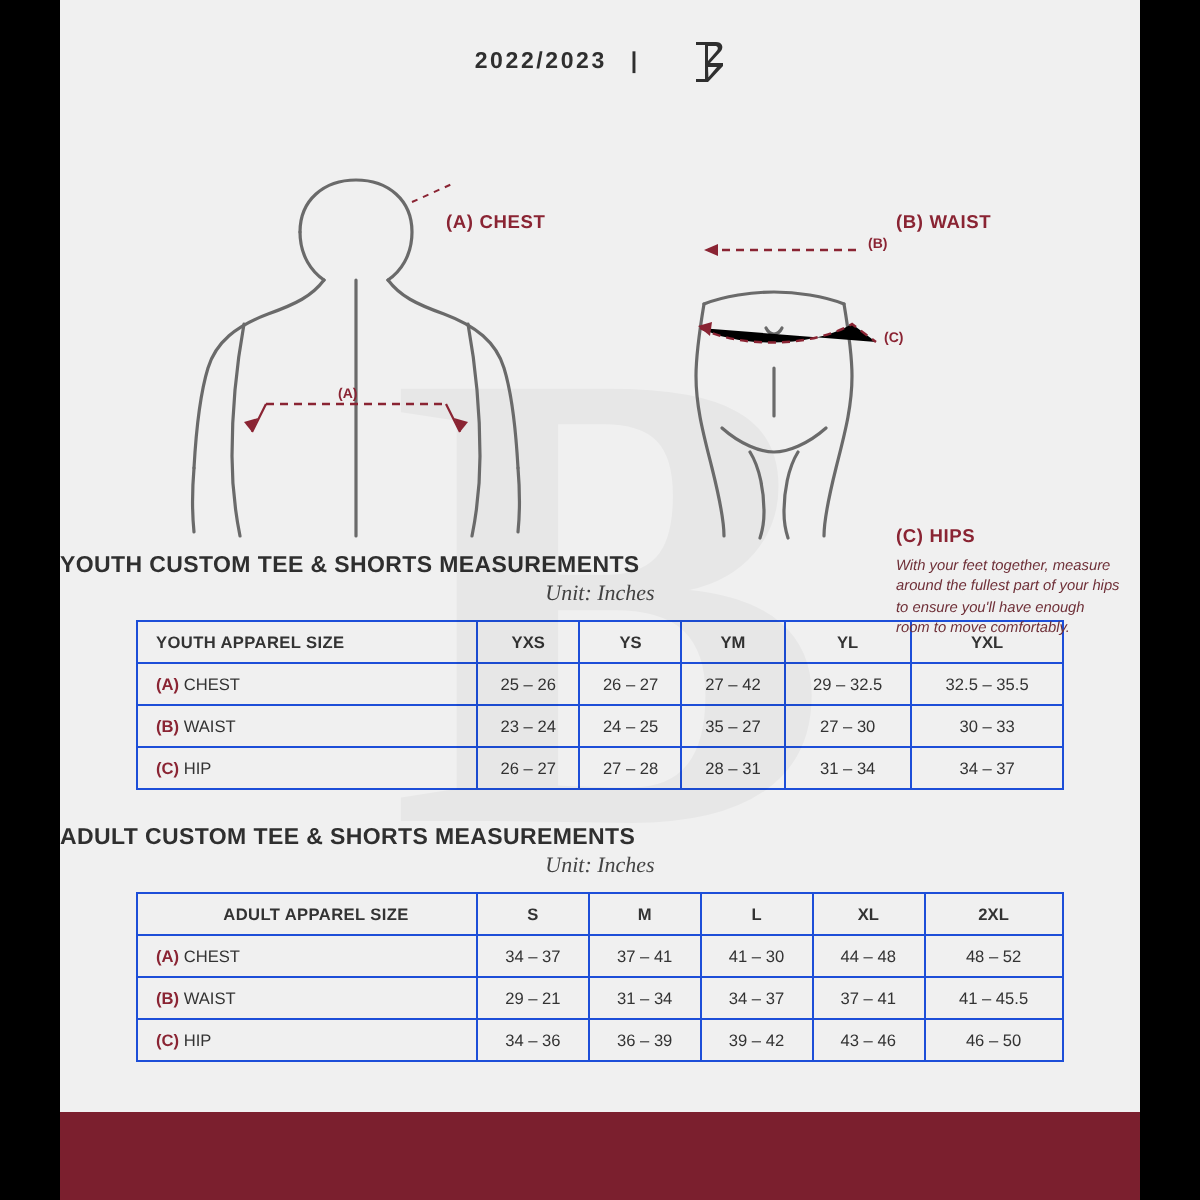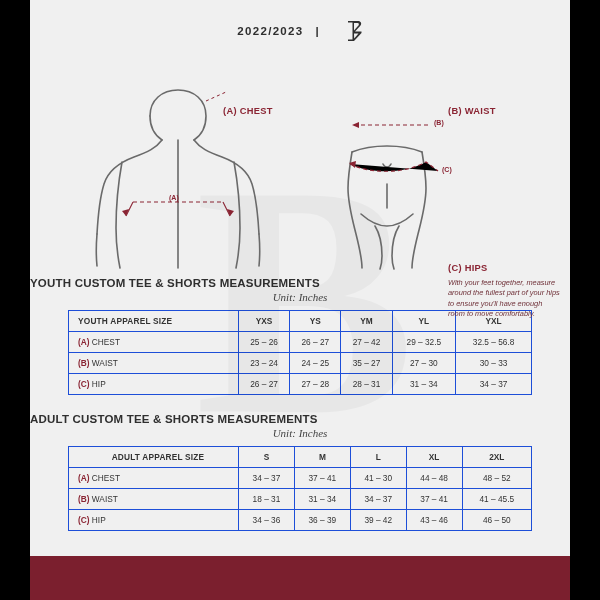--- a/index.html
+++ b/index.html
@@ -218,21 +218,21 @@
     <tbody>
       <tr>
         <td class="rowhdr">
           <span class="ltr">(A)</span>
           <span class="rowlabel">CHEST</span>
         </td>
         <td>25 – 26</td>
         <td>26 – 27</td>
         <td>27 – 42</td>
         <td>29 – 32.5</td>
-        <td>32.5 – 56.8</td>
+        <td>32.5 – 35.5</td>
       </tr>
       <tr>
         <td class="rowhdr">
           <span class="ltr">(B)</span>
           <span class="rowlabel">WAIST</span>
         </td>
         <td>23 – 24</td>
         <td>24 – 25</td>
         <td>35 – 27</td>
         <td>27 – 30</td>
@@ -277,21 +277,21 @@
         <td>37 – 41</td>
         <td>41 – 30</td>
         <td>44 – 48</td>
         <td>48 – 52</td>
       </tr>
       <tr>
         <td class="rowhdr">
           <span class="ltr">(B)</span>
           <span class="rowlabel">WAIST</span>
         </td>
-        <td>18 – 31</td>
+        <td>29 – 21</td>
         <td>31 – 34</td>
         <td>34 – 37</td>
         <td>37 – 41</td>
         <td>41 – 45.5</td>
       </tr>
       <tr>
         <td class="rowhdr">
           <span class="ltr">(C)</span>
           <span class="rowlabel">HIP</span>
         </td>

